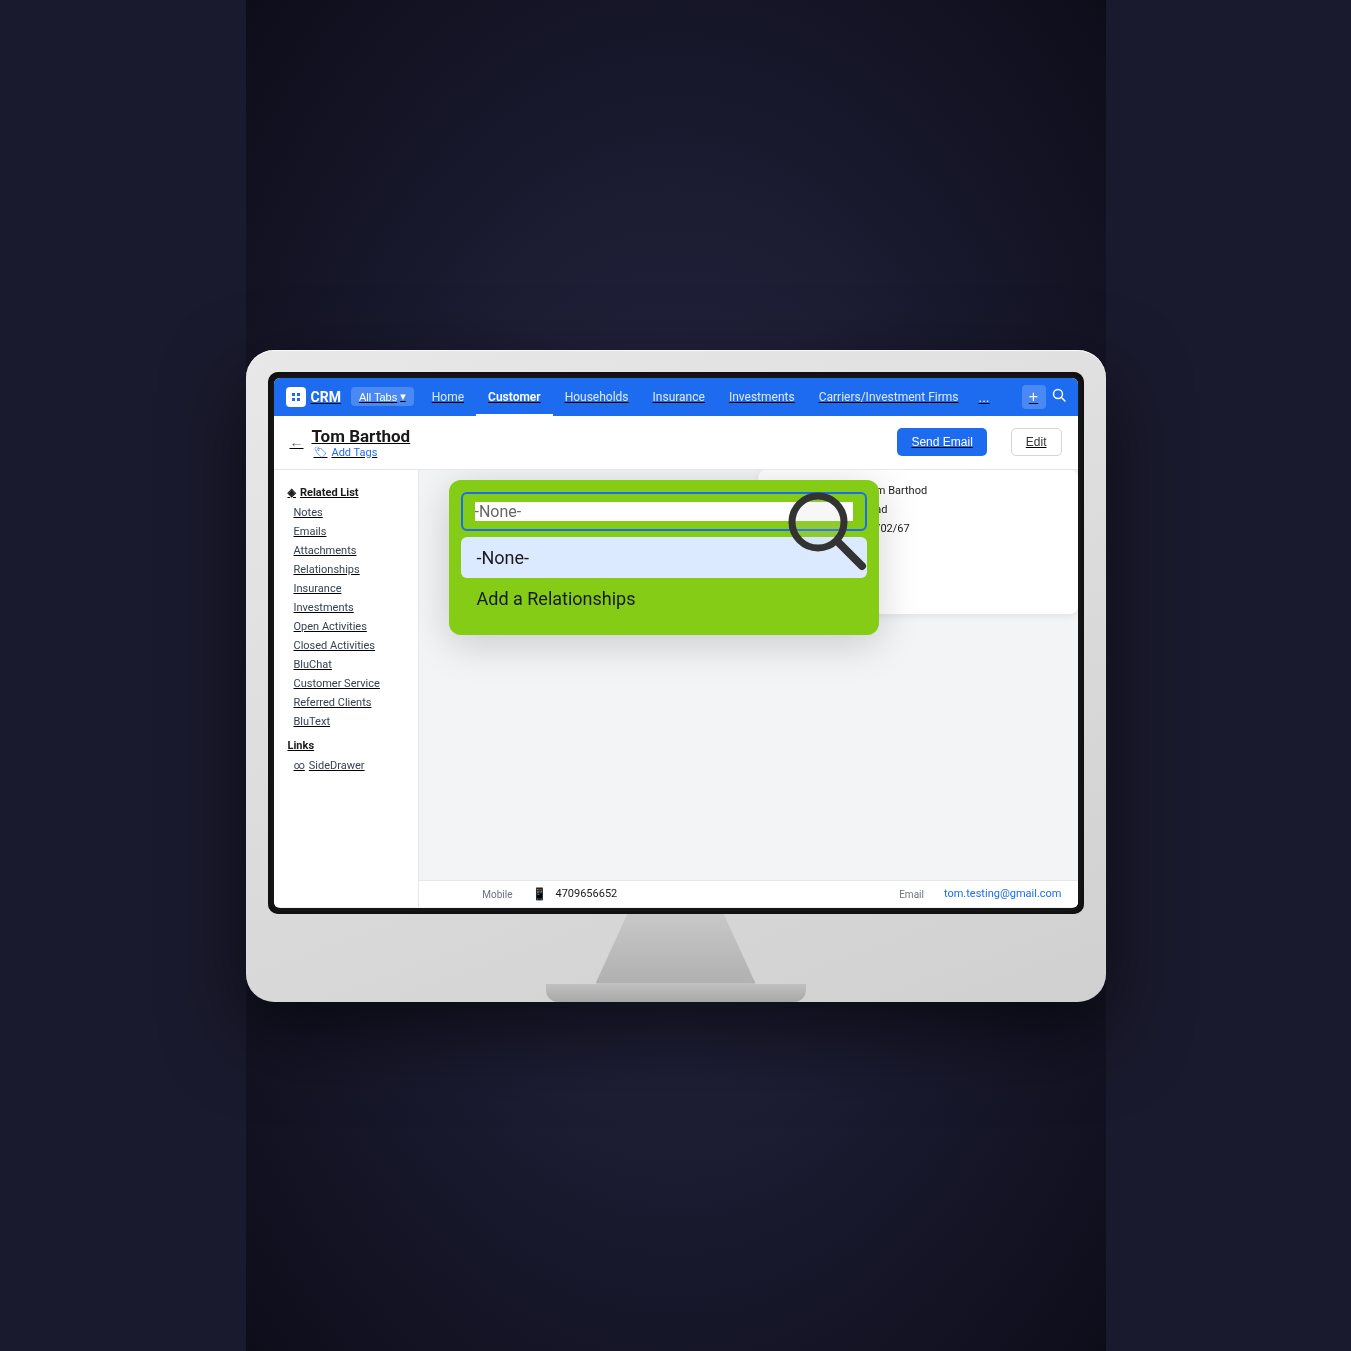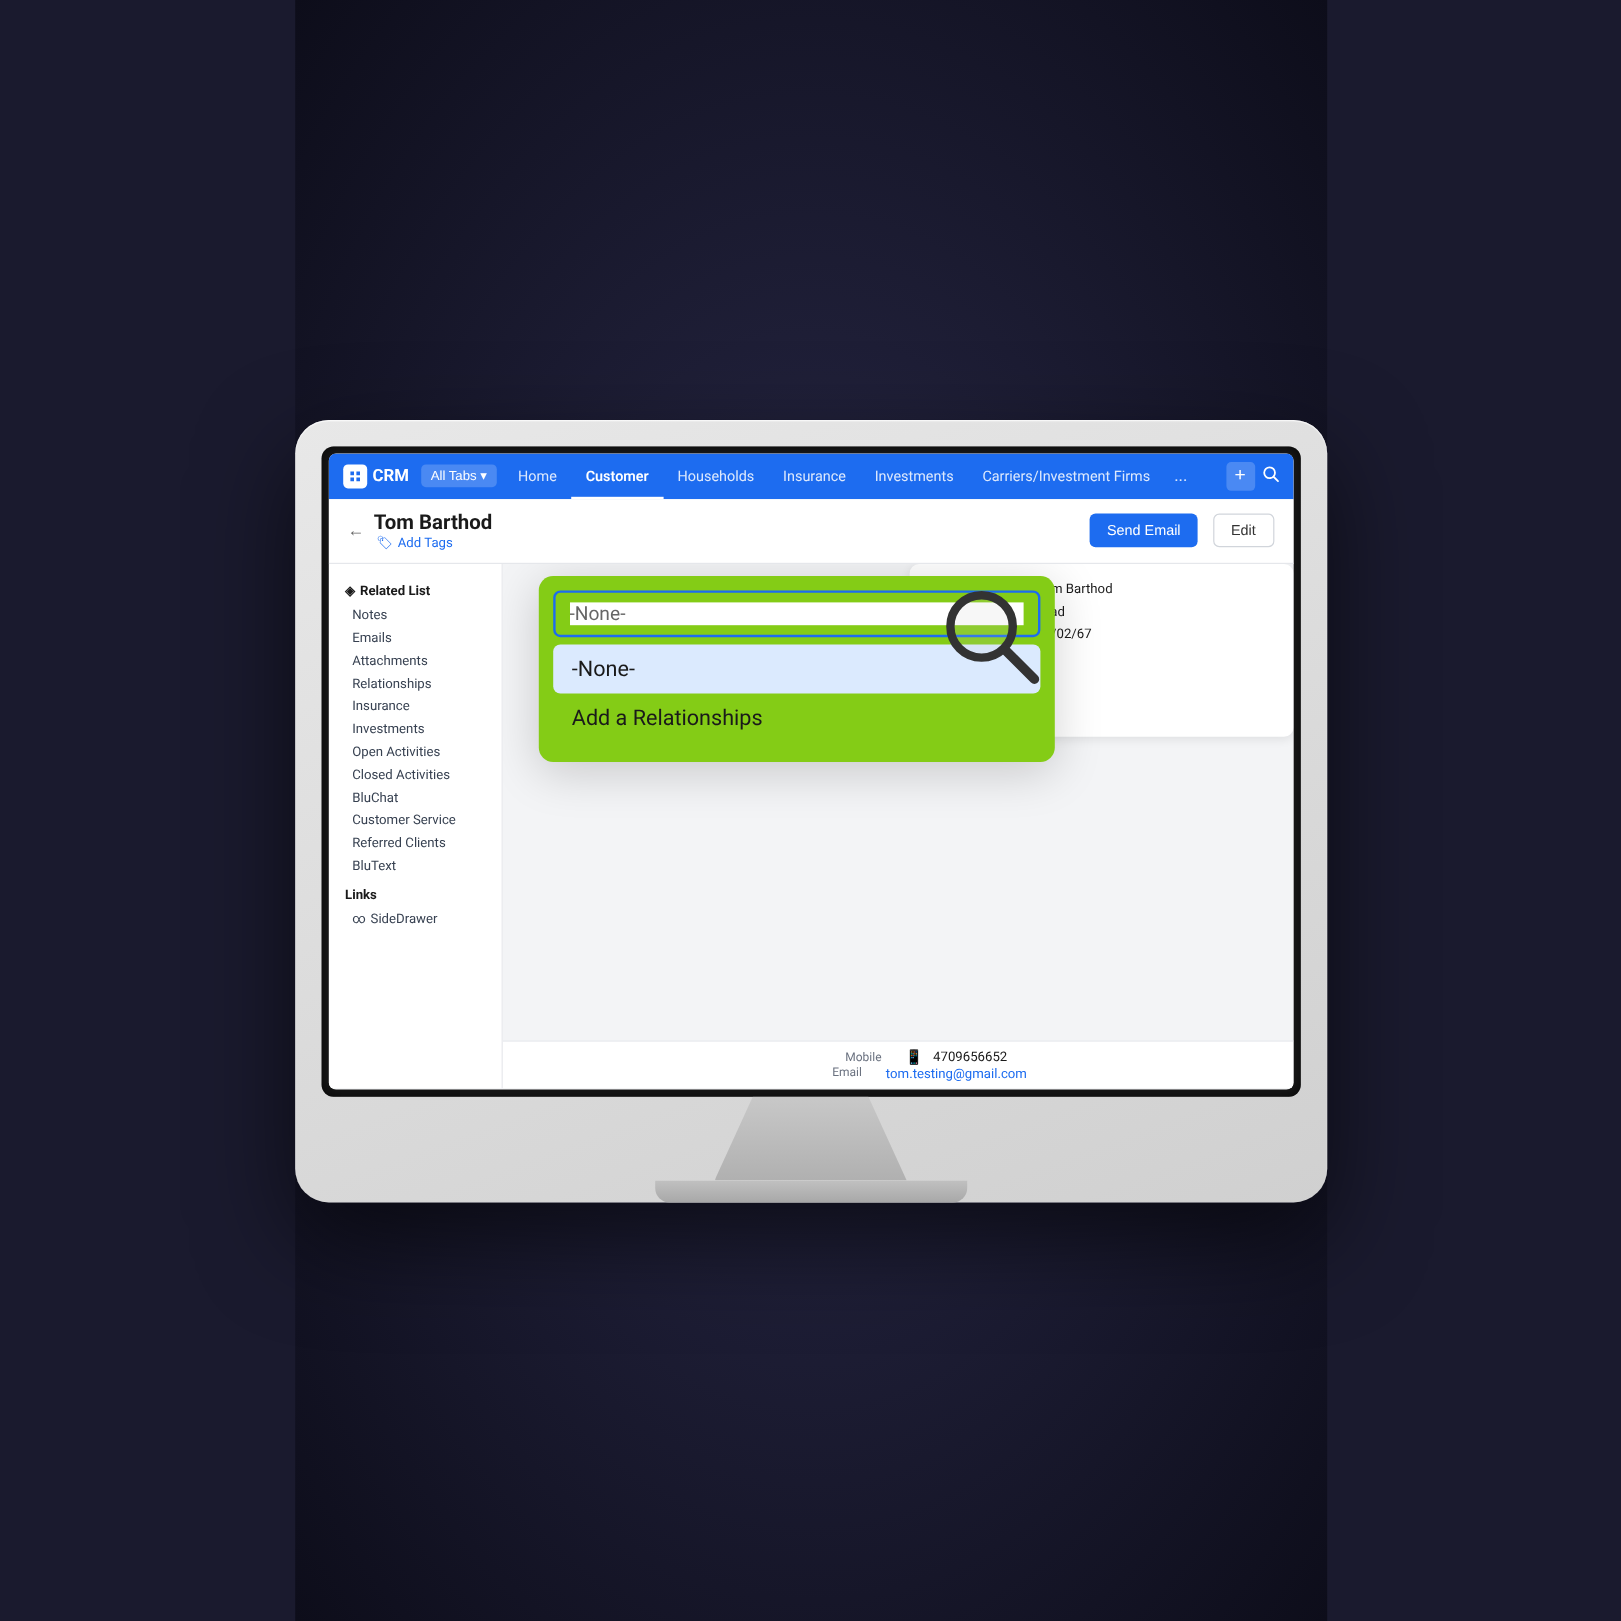--- a/index.html
+++ b/index.html
@@ -200,21 +200,21 @@
       align-items: center;
       gap: 4px;
       color: #1d6cf0;
       font-size: 11px;
       cursor: pointer;
       margin-left: 2px;
     }
 
     .header-buttons {
       display: flex;
-      gap: 13px;
+      gap: 24px;
       margin-left: 32px;
     }
 
     .send-email-btn {
       background: #1d6cf0;
       color: white;
       border: none;
       border-radius: 5px;
       padding: 6px 14px;
       font-size: 12px;
@@ -388,38 +388,37 @@
       bottom: 0;
       left: 0;
       right: 0;
       background: white;
       border-top: 1px solid #e5e7eb;
       padding: 6px 16px;
       display: flex;
       align-items: center;
       justify-content: space-between;
       font-size: 11px;
-      flex-direction: column;
     }
 
     .mobile-field {
       display: flex;
       align-items: center;
       gap: 8px;
     }
 
     .phone-icon {
       color: #22c55e;
       font-size: 12px;
     }
   </style>
 </head>
 <body>
 
-<div style="display:flex; flex-direction:column; align-items:center; justify-content:center; min-height:100vh; background: radial-gradient(ellipse at center, #2a2a4a 0%, #0d0d1a 100%);">
+<div style="display:flex; flex-direction:column; align-items:center; justify-content:center; min-height:100vh; background: radial-gradient(ellipse at center, #2a2a4a 0%, #0d0d1a 100%); text-decoration: underline;">
 
   <div class="monitor-outer">
     <div class="monitor-screen-bezel">
       <div class="monitor-screen">
 
         <nav class="navbar">
           <div class="nav-logo">
             <div class="nav-logo-icon">
               <svg width="12" height="12" viewBox="0 0 12 12">
                   <path d="M2 2h3v3H2zm5 0h3v3H7zM2 7h3v3H2zm5 0h3v3H7z" fill="#1d6cf0"></path>

